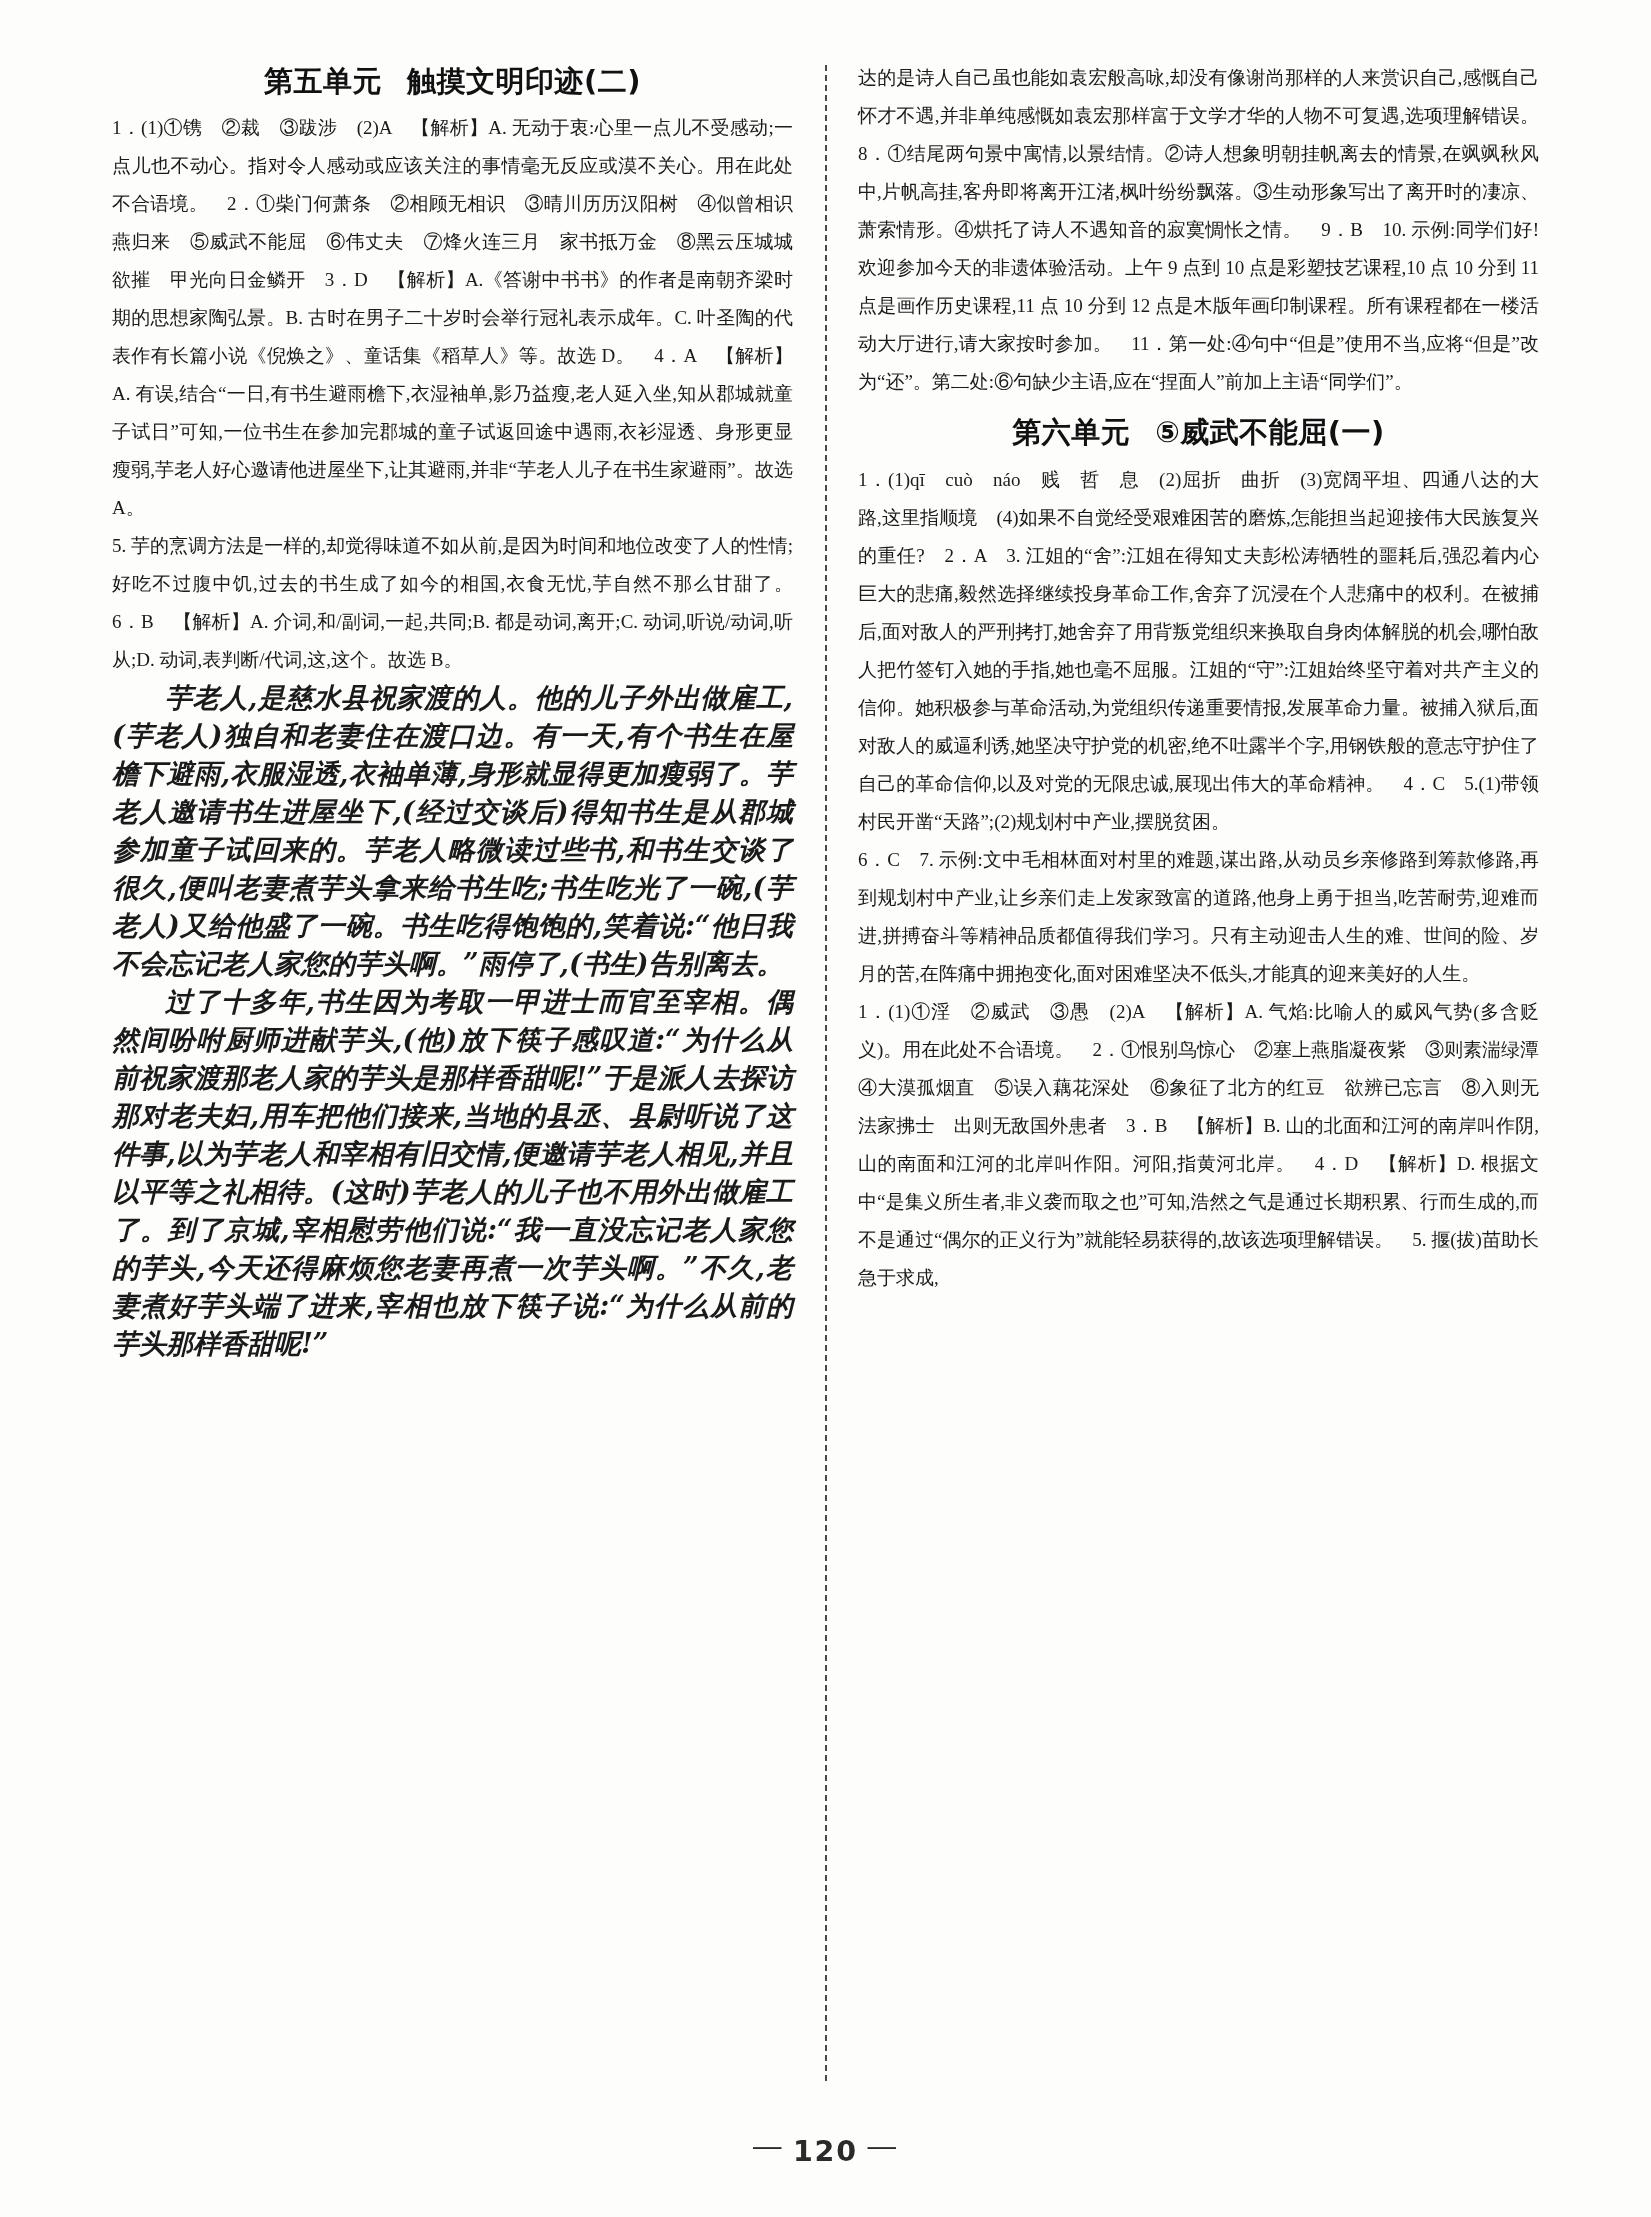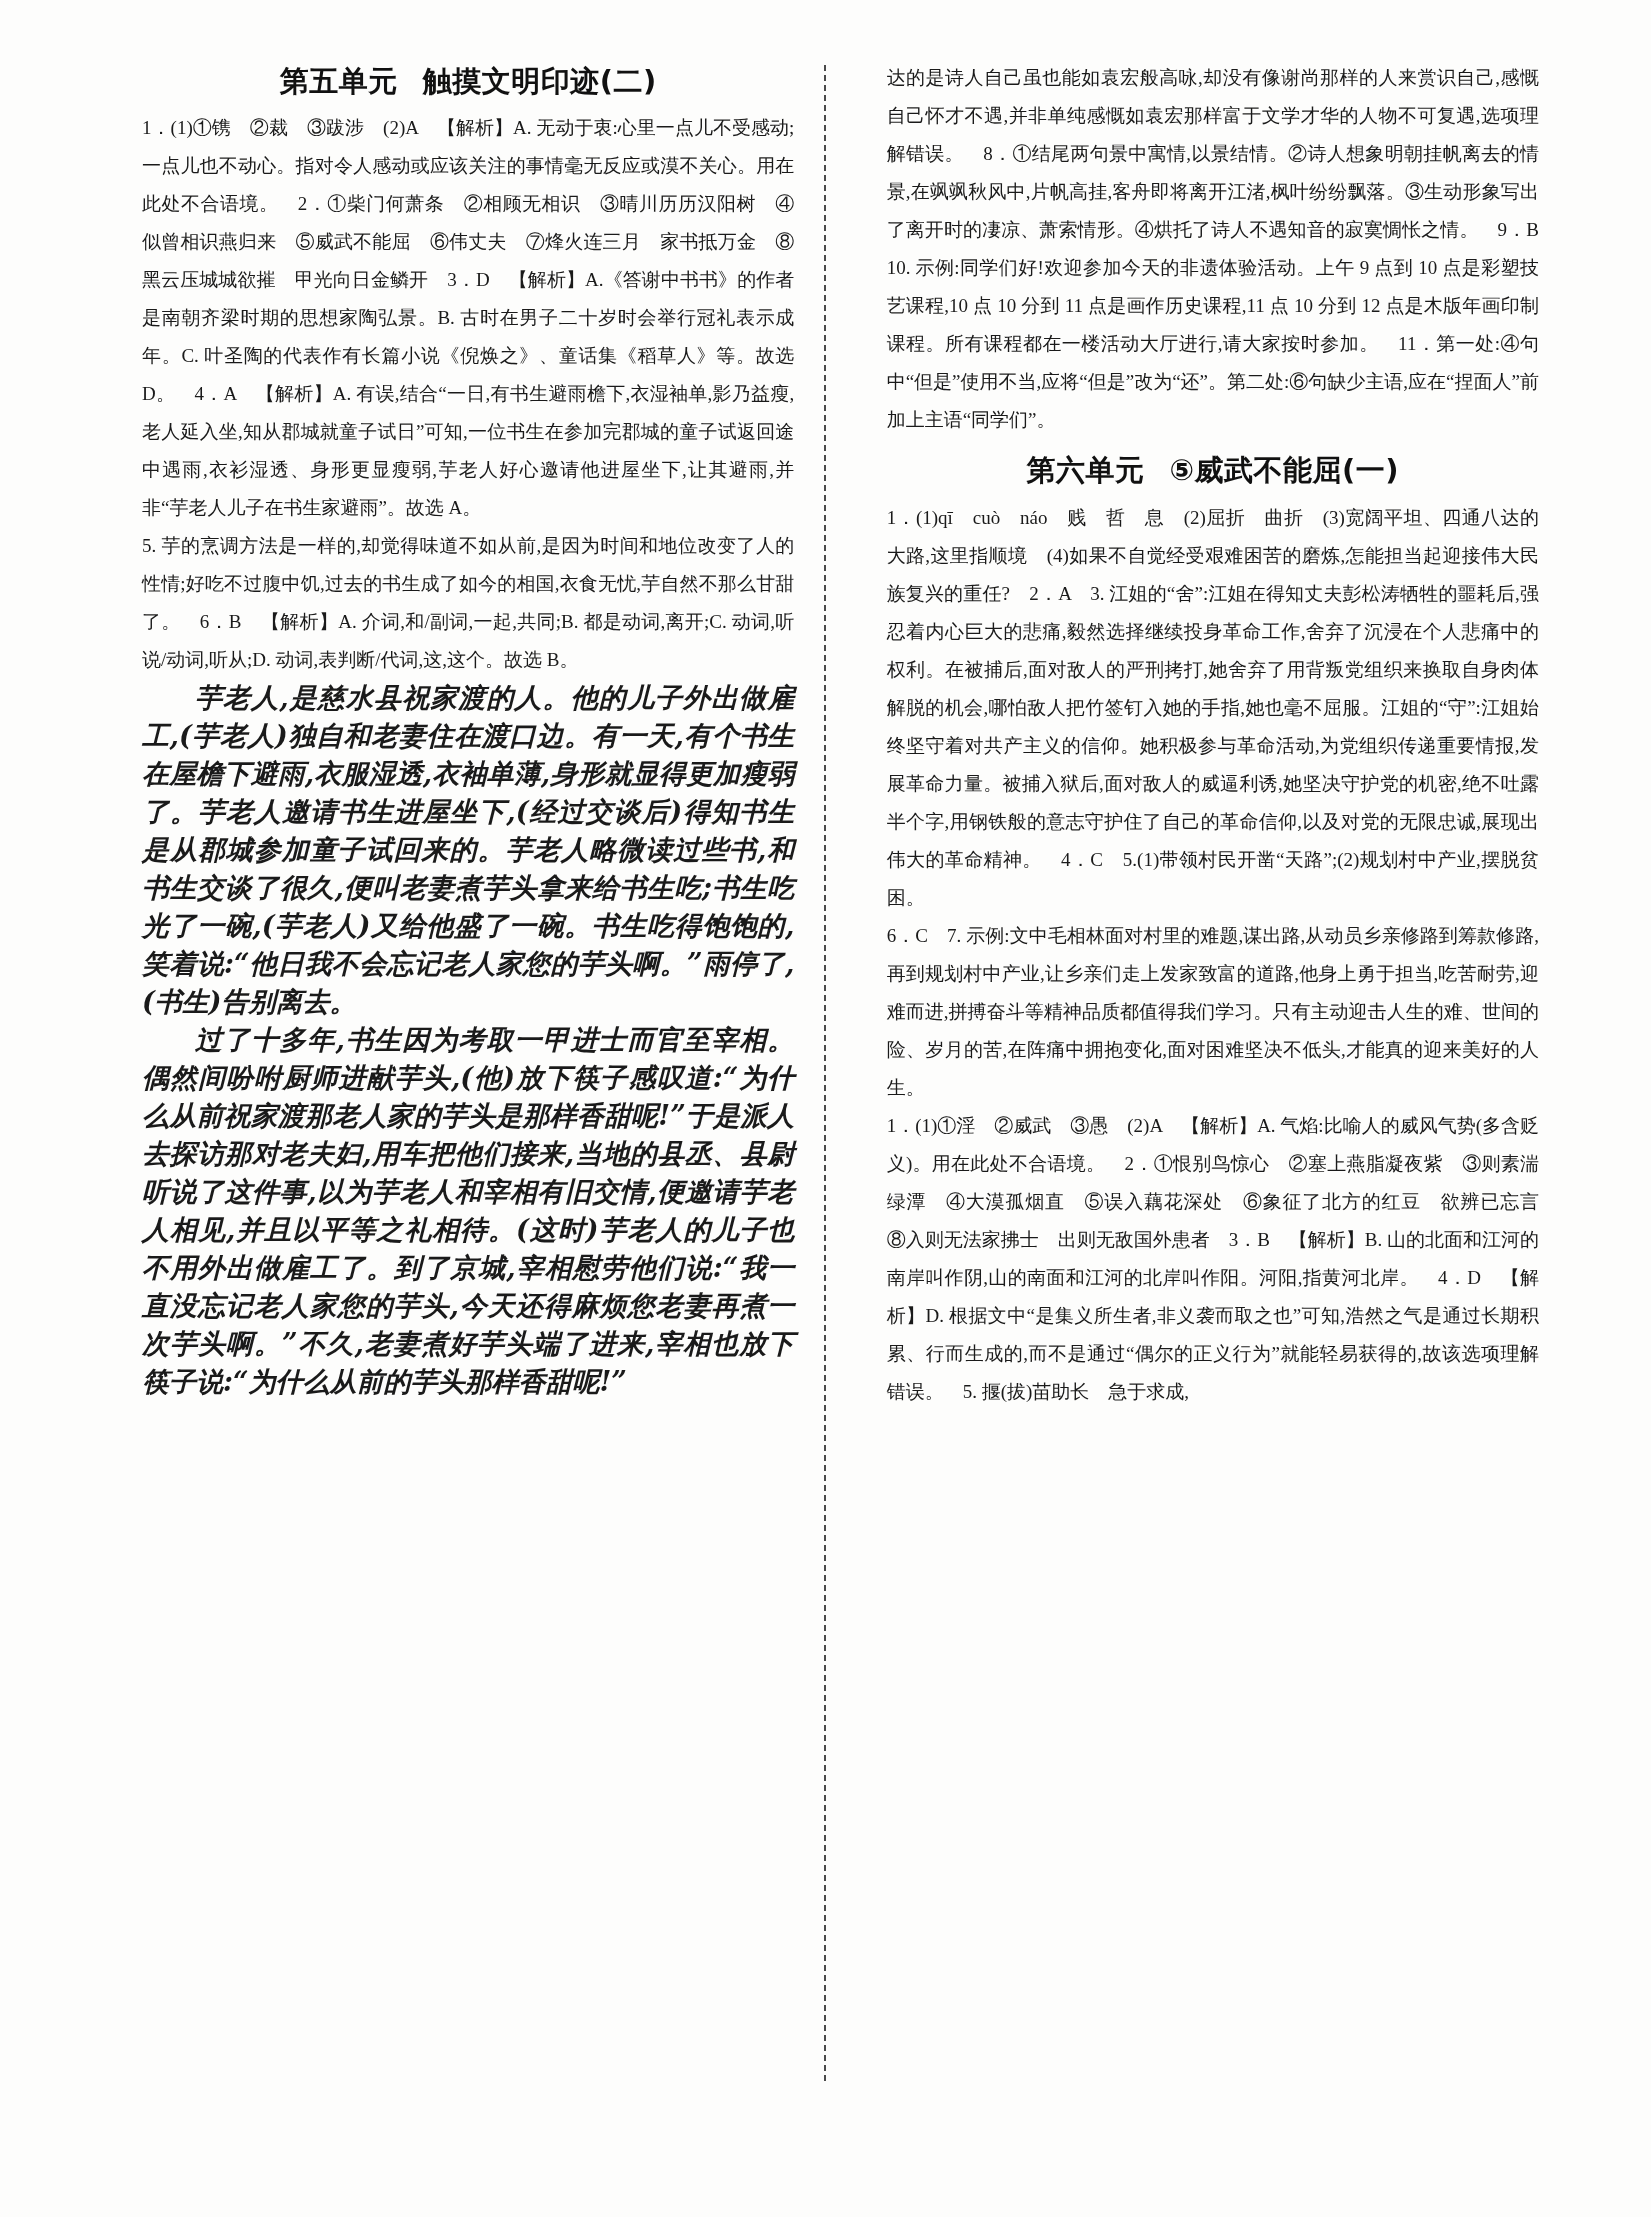--- a/index.html
+++ b/index.html
@@ -29,21 +29,20 @@
     width: 1427px;
     height: 2016px;
     display: flex;
     flex-direction: row;
     align-items: stretch;
   }
   .column {
     width: 681px;
     display: flex;
     flex-direction: column;
-    margin-left: 30px;
   }
   .divider {
     width: 65px;
     display: flex;
     justify-content: center;
     align-items: stretch;
   }
   .divider .dotline {
     width: 0px;
     border-left: 2.9px dashed #4a4a4a;
@@ -140,15 +139,18 @@
       <p class="para">1．(1)qī　cuò　náo　贱　哲　息　(2)屈折　曲折　(3)宽阔平坦、四通八达的大路,这里指顺境　(4)如果不自觉经受艰难困苦的磨炼,怎能担当起迎接伟大民族复兴的重任?　2．A　3. 江姐的“舍”:江姐在得知丈夫彭松涛牺牲的噩耗后,强忍着内心巨大的悲痛,毅然选择继续投身革命工作,舍弃了沉浸在个人悲痛中的权利。在被捕后,面对敌人的严刑拷打,她舍弃了用背叛党组织来换取自身肉体解脱的机会,哪怕敌人把竹签钉入她的手指,她也毫不屈服。江姐的“守”:江姐始终坚守着对共产主义的信仰。她积极参与革命活动,为党组织传递重要情报,发展革命力量。被捕入狱后,面对敌人的威逼利诱,她坚决守护党的机密,绝不吐露半个字,用钢铁般的意志守护住了自己的革命信仰,以及对党的无限忠诚,展现出伟大的革命精神。　4．C　5.(1)带领村民开凿“天路”;(2)规划村中产业,摆脱贫困。</p>
       <p class="para">6．C　7. 示例:文中毛相林面对村里的难题,谋出路,从动员乡亲修路到筹款修路,再到规划村中产业,让乡亲们走上发家致富的道路,他身上勇于担当,吃苦耐劳,迎难而进,拼搏奋斗等精神品质都值得我们学习。只有主动迎击人生的难、世间的险、岁月的苦,在阵痛中拥抱变化,面对困难坚决不低头,才能真的迎来美好的人生。</p>
 
 
       <p class="para">1．(1)①淫　②威武　③愚　(2)A　【解析】A. 气焰:比喻人的威风气势(多含贬义)。用在此处不合语境。　2．①恨别鸟惊心　②塞上燕脂凝夜紫　③则素湍绿潭　④大漠孤烟直　⑤误入藕花深处　⑥象征了北方的红豆　欲辨已忘言　⑧入则无法家拂士　出则无敌国外患者　3．B　【解析】B. 山的北面和江河的南岸叫作阴,山的南面和江河的北岸叫作阳。河阳,指黄河北岸。　4．D　【解析】D. 根据文中“是集义所生者,非义袭而取之也”可知,浩然之气是通过长期积累、行而生成的,而不是通过“偶尔的正义行为”就能轻易获得的,故该选项理解错误。　5. 揠(拔)苗助长　急于求成,</p>
 
     </div>
 
   </div>
 
+  <div class="footer">
+    <span class="dash">—</span><span class="num-b">120</span><span class="dash">—</span>
+  </div>
 
 </div>
 
 
 </body></html>

